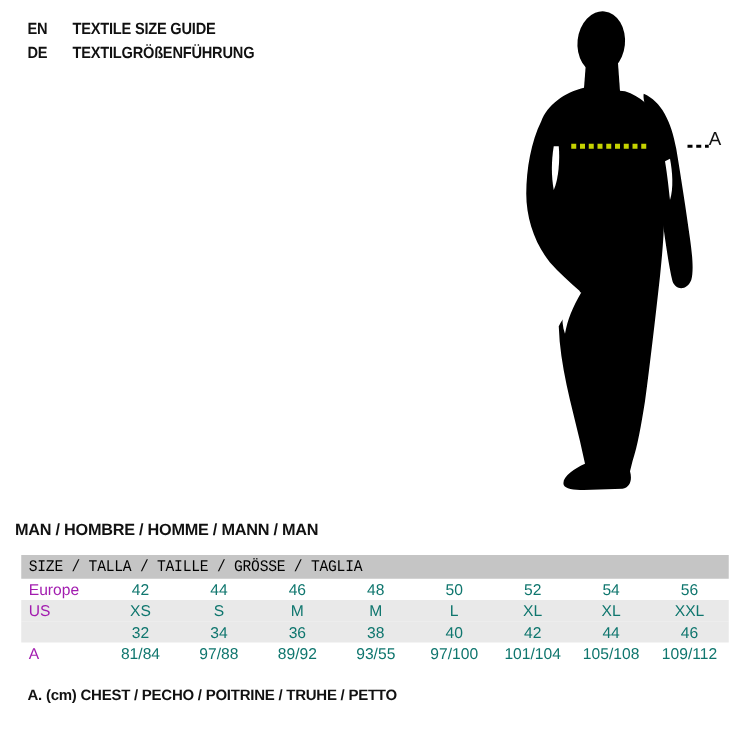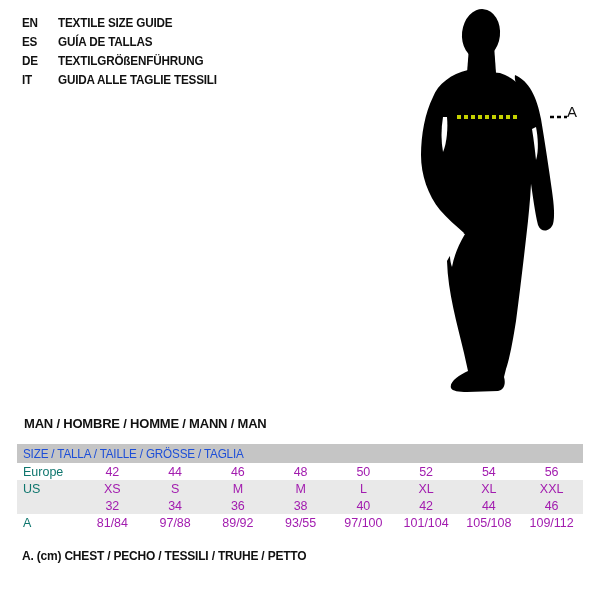--- a/index.html
+++ b/index.html
@@ -20,54 +20,46 @@
 
   
   .garments { left:22px; top:110px; }
   .garment-line { height:19px; font-size:13.5px; font-weight:700; display:flex; align-items:center; }
 
   
   .figure-box { left:415px; top:5px; width:170px; height:395px; }
   .a-label { left:567px; top:103px; font-size:15px; font-weight:400; }
 
   
-  .section-title { left:24px; top:416px; font-size:13px; font-weight:700; }
+  .section-title { left:12px; top:416px; font-size:13px; font-weight:700; }
 
   
   .size-table { left:17px; top:444px; width:566px; font-size:12.5px; }
   .thead { height:19px; display:flex; align-items:center; padding-left:6px;
-           color:#1d4ed8; font-size:13px; }
+           color:#000000; font-size:13px;font-family:Liberation Mono, monospace; }
   .trow { display:grid; grid-template-columns:64px repeat(8, 1fr); height:17px; align-items:center; }
-  .tlabel { padding-left:6px; text-align:left; color:#0f766e; }
-  .tcell { text-align:center; color:#a21caf; }
+  .tlabel { padding-left:6px; text-align:left; color:#a21caf; }
+  .tcell { text-align:center; color:#0f766e; }
 
   
   .footnote { left:22px; top:549px; font-size:12px; font-weight:700; }
 </style>
 </head>
 <body>
 
 <div id="canvas">
 
   <div class="abs lang-list">
     <div class="lang-row">
       <span class="lang-code cond">EN</span>
       <span class="lang-label cond">TEXTILE SIZE GUIDE</span>
     </div>
     <div class="lang-row">
-      <span class="lang-code cond">ES</span>
-      <span class="lang-label cond">GUÍA DE TALLAS</span>
-    </div>
-    <div class="lang-row">
       <span class="lang-code cond">DE</span>
       <span class="lang-label cond">TEXTILGRÖßENFÜHRUNG</span>
-    </div>
-    <div class="lang-row">
-      <span class="lang-code cond">IT</span>
-      <span class="lang-label cond">GUIDA ALLE TAGLIE TESSILI</span>
     </div>
   </div>
 
   <div class="abs garments">
   </div>
 
   <svg class="abs figure-box" viewBox="0 0 170 395" xmlns="http://www.w3.org/2000/svg">
     <g fill="#000" style="fill: rgb(0, 0, 0);">
       <ellipse cx="66" cy="29" rx="19" ry="25" transform="rotate(6 66 29)"></ellipse>
       <path d="M 54 42 L 79 40 L 81 68 L 52 68 Z"></path>
@@ -157,15 +149,15 @@
       <div class="tcell">97/88</div>
       <div class="tcell">89/92</div>
       <div class="tcell">93/55</div>
       <div class="tcell">97/100</div>
       <div class="tcell">101/104</div>
       <div class="tcell">105/108</div>
       <div class="tcell">109/112</div>
     </div>
   </div>
 
-  <div class="abs footnote"><span class="cond">A. (cm) CHEST / PECHO / TESSILI / TRUHE / PETTO</span></div>
+  <div class="abs footnote"><span class="cond">A. (cm) CHEST / PECHO / POITRINE / TRUHE / PETTO</span></div>
 
 </div>
 
 </body></html>

